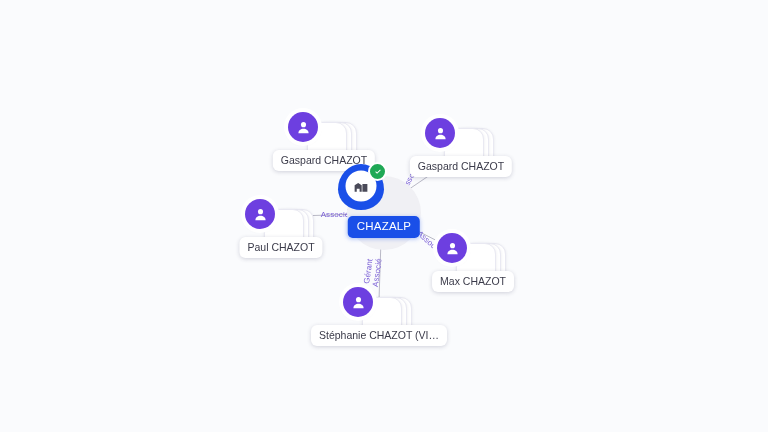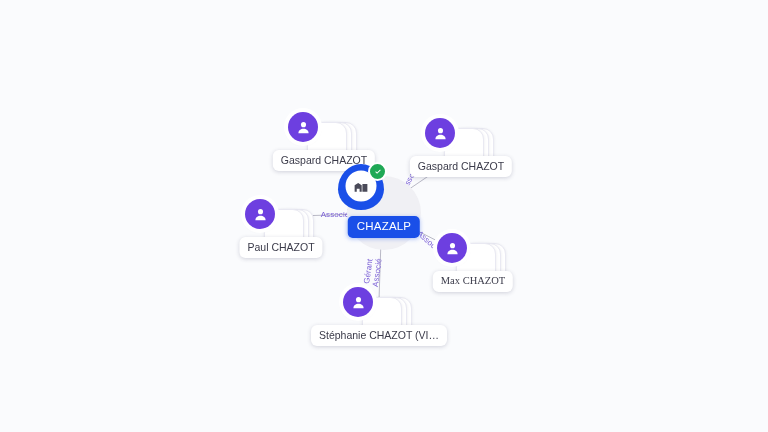--- a/index.html
+++ b/index.html
@@ -167,21 +167,21 @@
     </div>
     <div class="avatar">
       <svg viewBox="0 0 24 24">
           <circle cx="12" cy="8" r="3.6"></circle>
           <path d="M4.8 20c0-4 3.3-6.2 7.2-6.2S19.2 16 19.2 20z"></path>
         </svg>
     </div>
     <div class="plabel">Paul CHAZOT</div>
   </div>
 
-  <div class="node" style="left:473px;top:263px;font-family:Liberation Serif, serif;">
+  <div class="node" style="left:473px;top:263px;">
     <div class="stack">
       <i class="s3"></i>
         <i class="s2"></i>
         <i class="s1"></i>
     </div>
     <div class="avatar">
       <svg viewBox="0 0 24 24">
           <circle cx="12" cy="8" r="3.6"></circle>
           <path d="M4.8 20c0-4 3.3-6.2 7.2-6.2S19.2 16 19.2 20z"></path>
         </svg>

